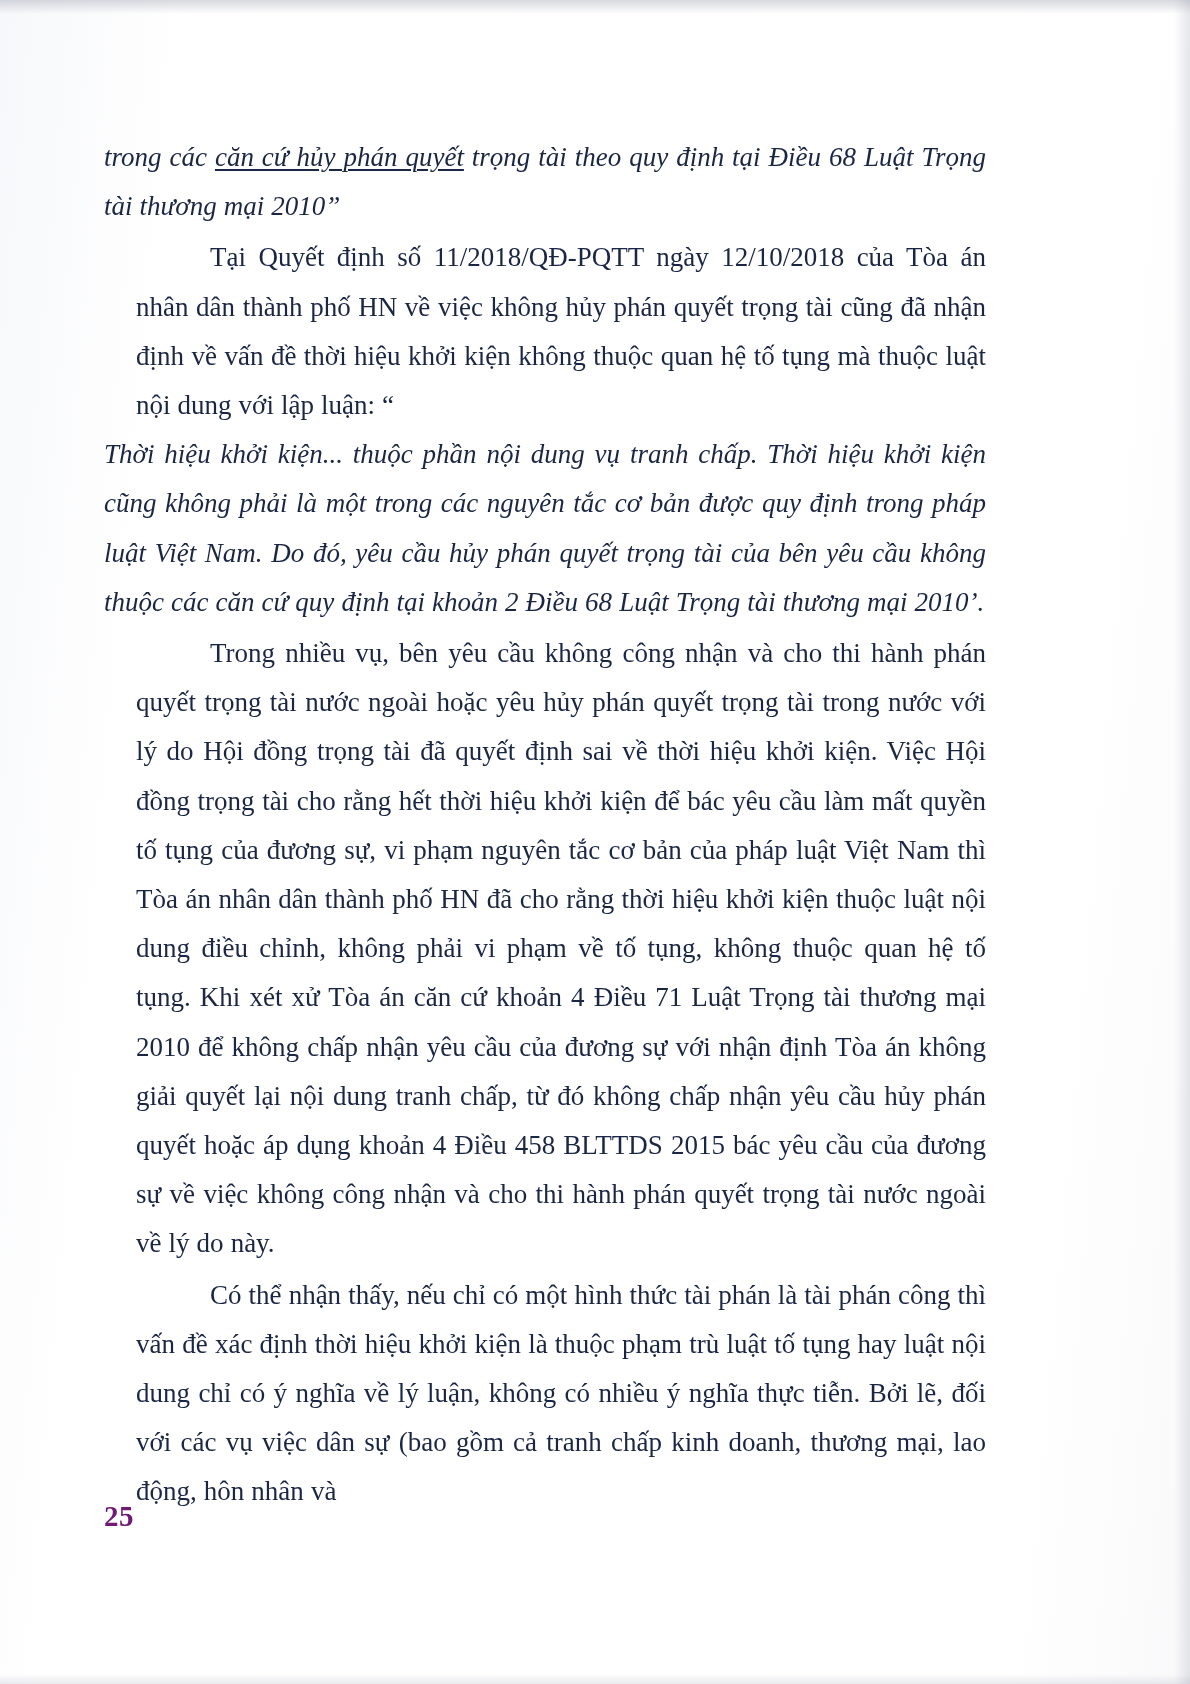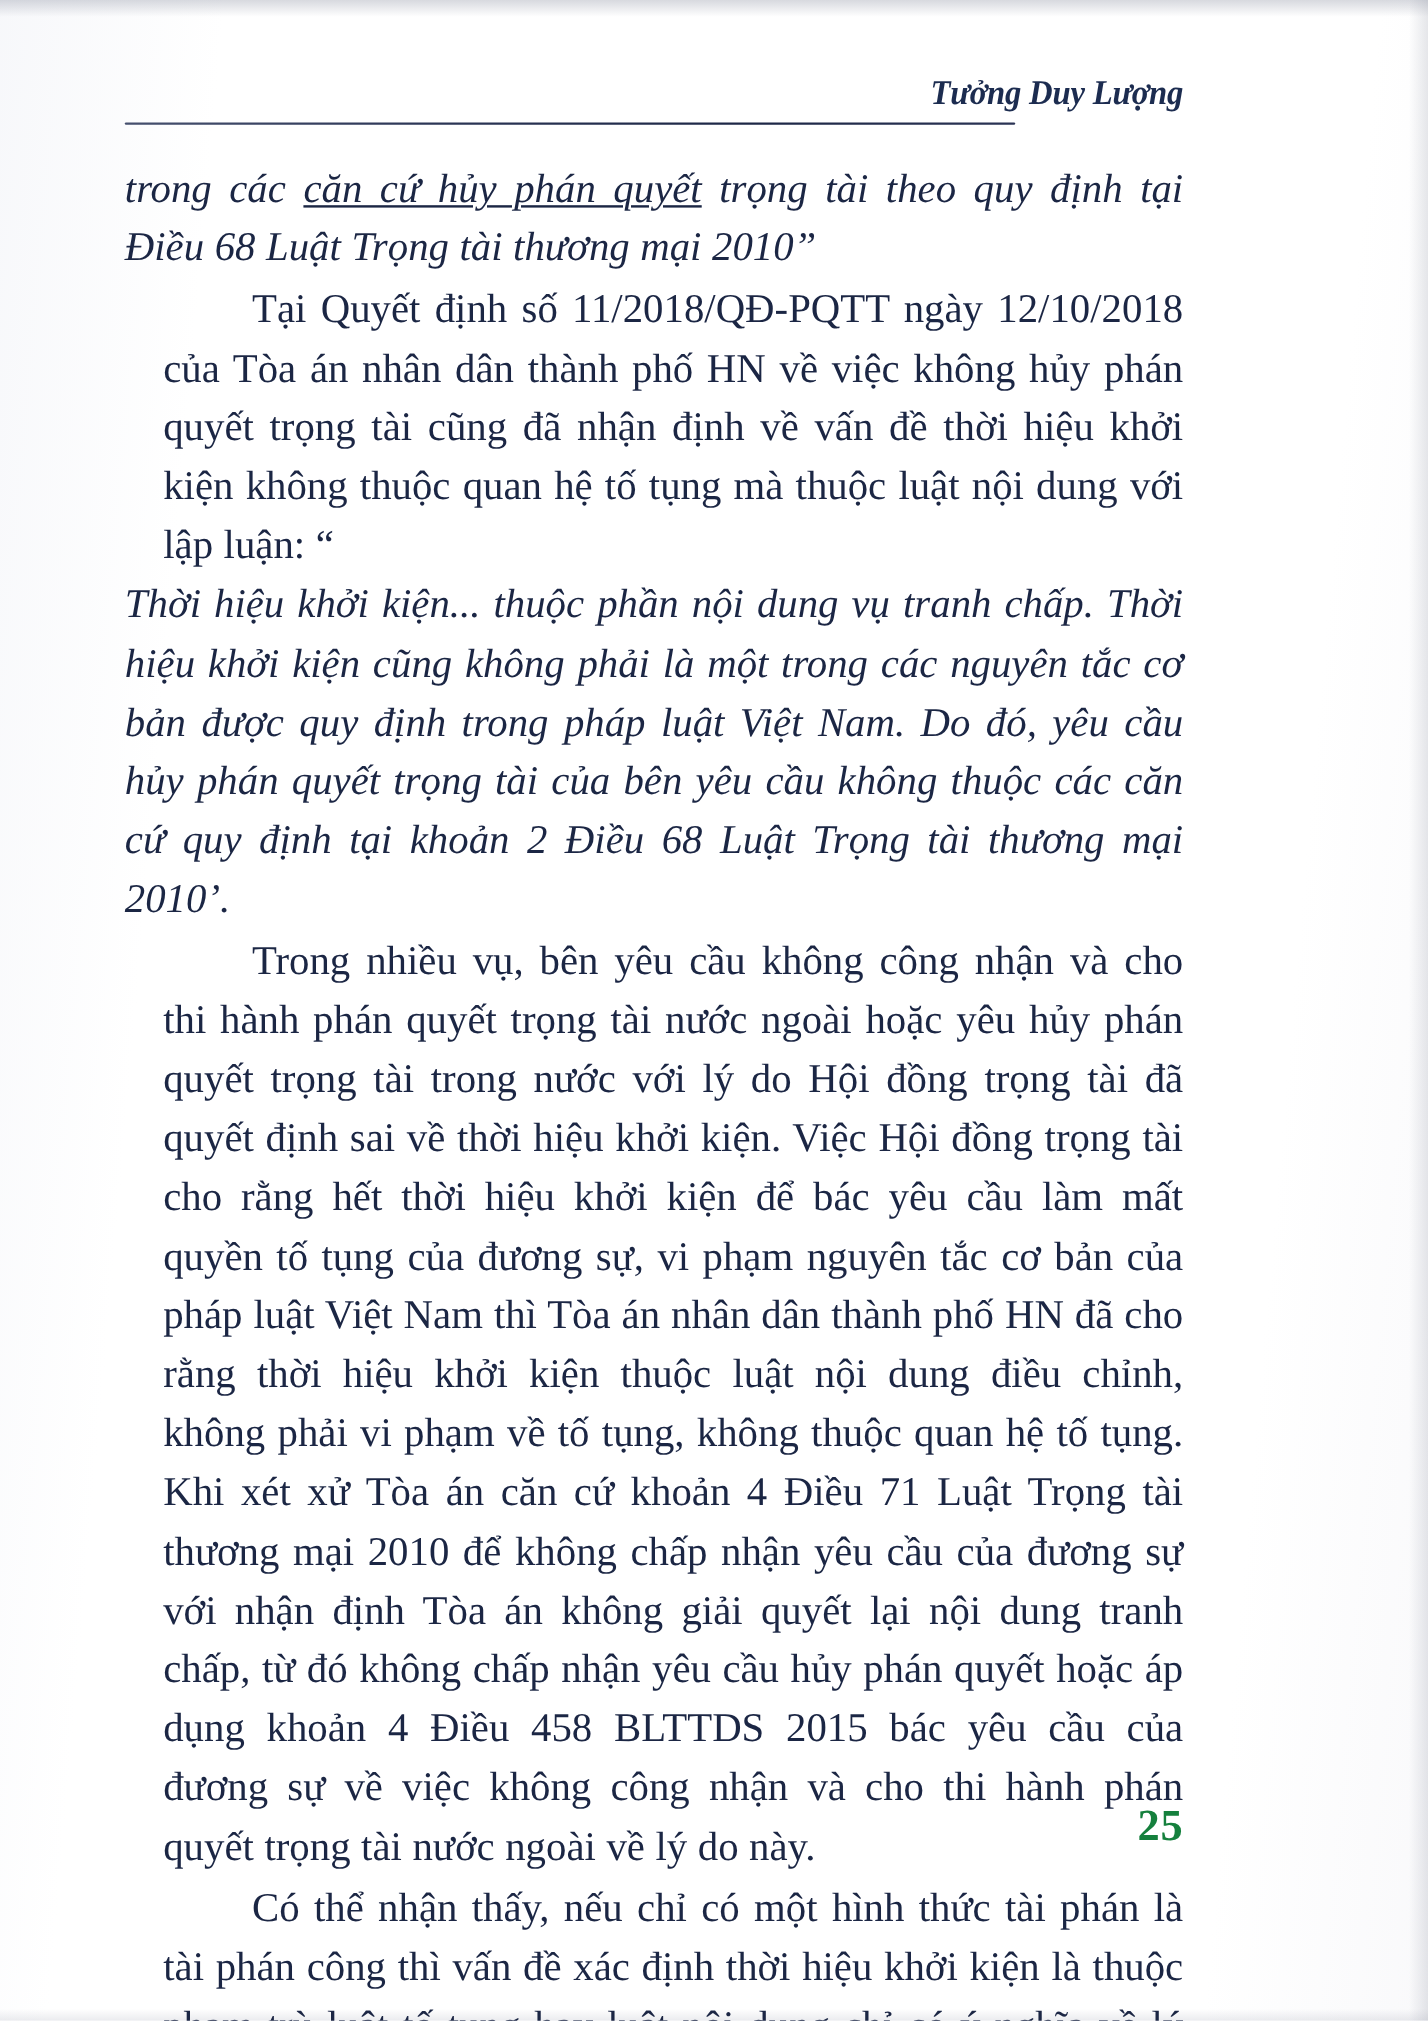--- a/index.html
+++ b/index.html
@@ -87,21 +87,21 @@
   
   .body-text {
     position: absolute;
     top: 133px;
     left: 0;
     width: 882px;
   }
   p {
     margin: 0;
     color: #1b2644;
-    font-size: 34px;
+    font-size: 27px;
     line-height: 49.2px;
     text-align: justify;
     text-justify: inter-word;
     -webkit-hyphens: none;
     hyphens: none;
     word-spacing: 0.3px;
   }
   p.indent {
     text-indent: 74px;
     margin-left: 32px;
@@ -121,41 +121,36 @@
     text-underline-offset: 3px;
     text-decoration-thickness: 1.6px;
   }
 
   
   .folio {
     position: absolute;
     right: 0;
     top: 1500px;
     width: 882px;
-    text-align: right;
-    font-size: 37px;
+    font-size: 29px;
     font-weight: bold;
-    color: #15803d;
+    color: #701a75;
     letter-spacing: 0.5px;
   }
 </style>
 </head>
 <body>
 
 <div class="page"></div>
 <div class="scan-edge-top"></div>
 <div class="scan-edge-right"></div>
 <div class="scan-edge-bottom"></div>
 
 <div class="content">
 
-  <div class="runhead">
-    <div class="runhead-title">Tưởng Duy Lượng</div>
-    <div class="runhead-rule"></div>
-  </div>
 
   <div class="body-text">
 
     <p class="ital"><span>trong các </span><span class="uline">căn cứ hủy phán quyết</span><span> trọng tài theo quy định tại Điều 68 Luật Trọng tài thương mại 2010”</span></p>
 
     <div class="gap"></div>
 
     <p class="indent">Tại Quyết định số 11/2018/QĐ-PQTT ngày 12/10/2018 của Tòa án nhân dân thành phố HN về việc không hủy phán quyết trọng tài cũng đã nhận định về vấn đề thời hiệu khởi kiện không thuộc quan hệ tố tụng mà thuộc luật nội dung với lập luận: “</p>
 
     <p class="ital">Thời hiệu khởi kiện... thuộc phần nội dung vụ tranh chấp. Thời hiệu khởi kiện cũng không phải là một trong các nguyên tắc cơ bản được quy định trong pháp luật Việt Nam. Do đó, yêu cầu hủy phán quyết trọng tài của bên yêu cầu không thuộc các căn cứ quy định tại khoản 2 Điều 68 Luật Trọng tài thương mại 2010’.</p>

